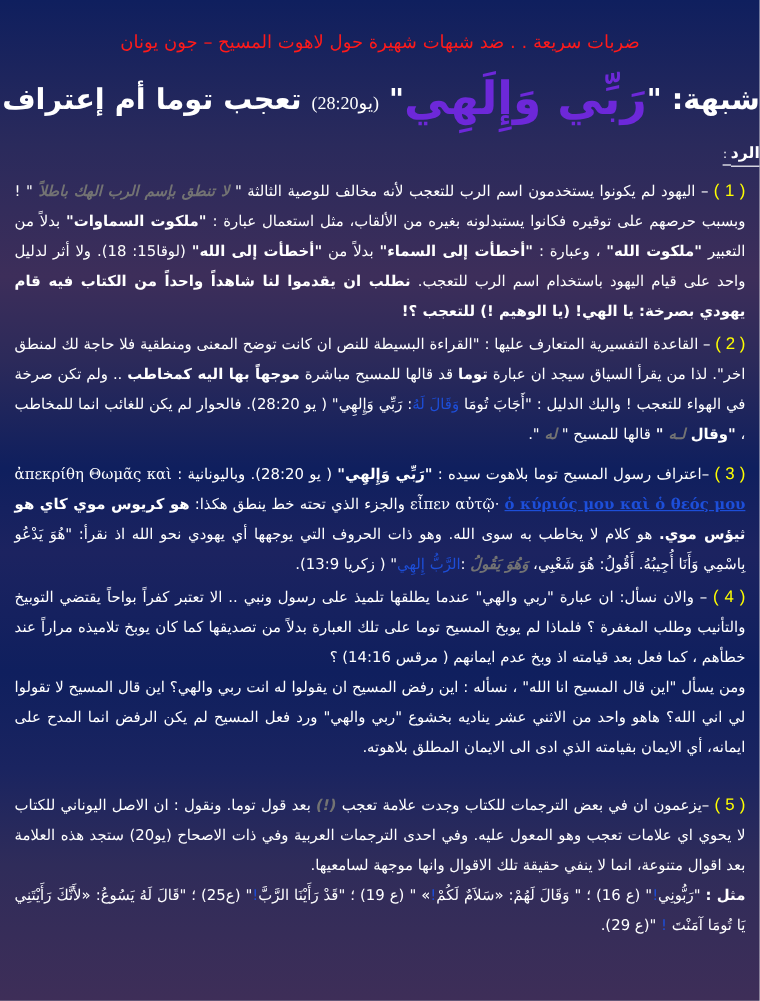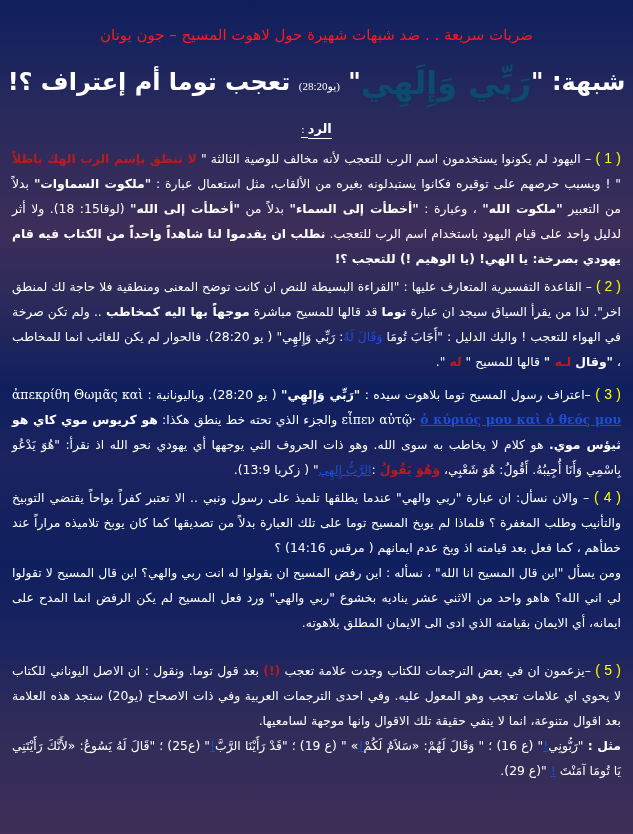--- a/index.html
+++ b/index.html
@@ -12,37 +12,37 @@
   }
   .page { position: relative; width: 633px; height: 685px; }
   .subtitle {
     position: absolute; top: 26px; left: 0; right: 0; text-align: center;
     color: #ff1a1a; font-size: 15px; font-weight: normal; letter-spacing: 0;
   }
   .title {
     position: absolute; top: 52px; left: 0; right: 0; text-align: center;
     font-size: 24px; font-weight: bold; line-height: 60px; white-space: nowrap;
   }
-  .title .big { color: #0c4a6e; font-size: 32px; vertical-align: -4px; }
-  .title .ref { font-size: 11px; font-weight: normal; font-family: "Liberation Serif", serif; }
+  .title .big { color: #6d28d9; font-size: 38px; vertical-align: -4px; }
+  .title .ref { font-size: 15px; font-weight: normal; font-family: "Liberation Serif", serif; }
   .answer-label {
-    position: absolute; top: 121px; left: 0; right: 0; text-align: center;
+    position: absolute; top: 121px; left: 0; right: 0; text-align: right;
     font-size: 13px; font-weight: bold;
   }
   .answer-label span { border-bottom: 1px solid #fff; padding-bottom: 2px; }
   .content {
     position: absolute; top: 146px; left: 12px; right: 12px;
     font-size: 12.4px; line-height: 25px; text-align: justify;
   }
   .para { margin: 0 0 3px 0; }
   .num { color: #ffff00; font-family: "Liberation Sans", sans-serif; font-size: 14px; }
   .y { color: #1d4ed8; }
-  .yb { color: #b91c1c; font-weight: bold; }
+  .yb { color: #737373; font-weight: bold; font-style: italic; }
   .b { font-weight: bold; }
-  .u { text-decoration: underline; }
+  .u { }
   .greek { font-family: "DejaVu Serif", serif; direction: ltr; unicode-bidi: embed; }
   .greek-hl { font-family: "DejaVu Serif", serif; color: #1d4ed8; font-weight: bold; text-decoration: underline; direction: ltr; unicode-bidi: embed; }
 </style>
 </head>
 <body>
 
 <div class="page">
   <div class="subtitle">ضربات سريعة . . ضد شبهات شهيرة حول لاهوت المسيح – جون يونان</div>
 
   <div class="title">

